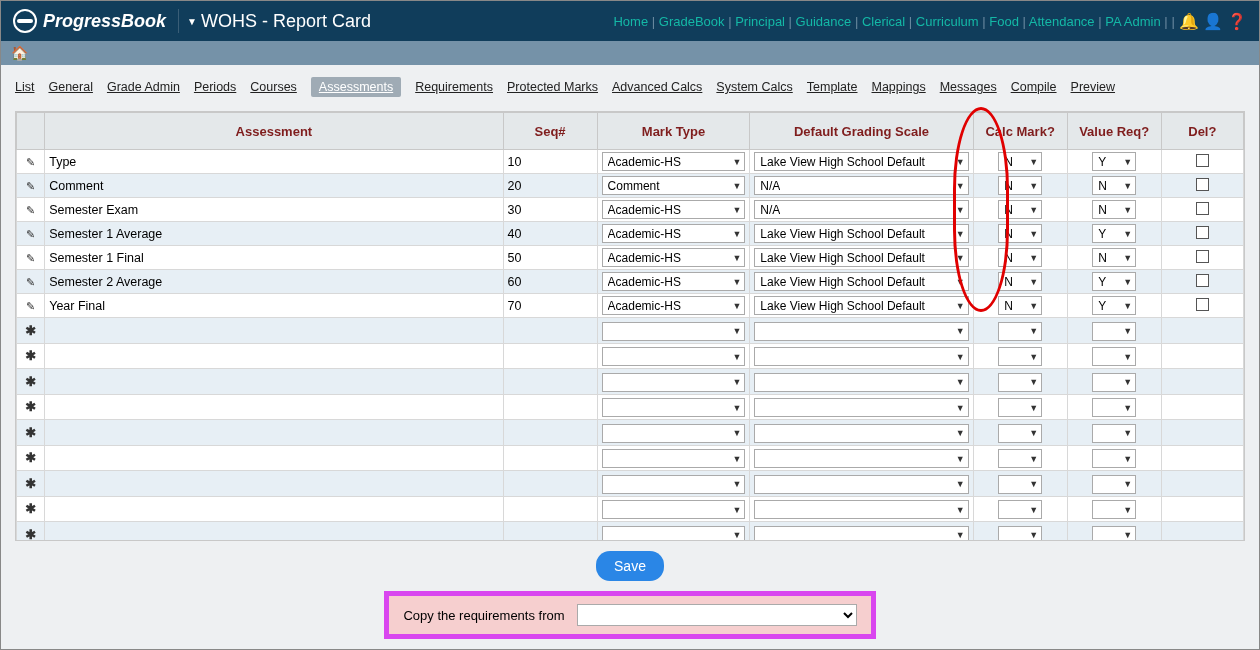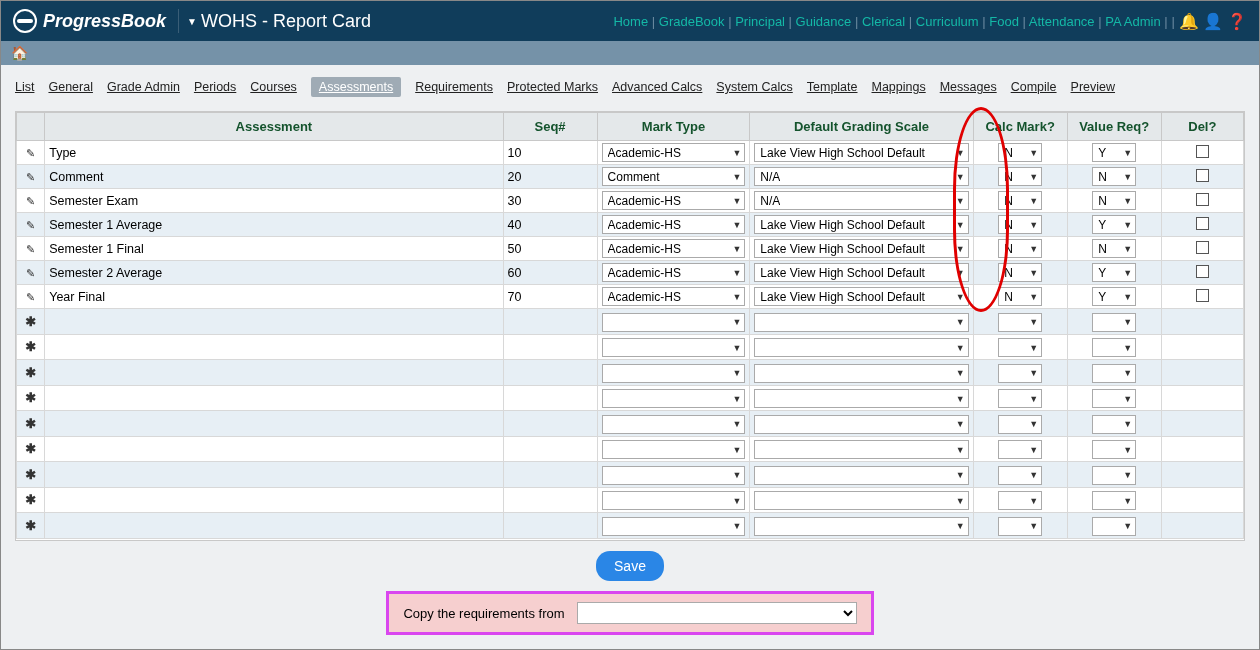--- a/index.html
+++ b/index.html
@@ -22,21 +22,21 @@
 
 .content-area { background: #eef0f2; padding: 0 14px 10px 14px; height: calc(650px - 40px - 24px); overflow: hidden; }
 
 .tabrow { display: flex; gap: 14px; padding: 12px 0 14px 0; font-size: 12.5px; align-items: center; }
 .tabrow a { color: #222; text-decoration: underline; cursor: pointer; }
 .tabrow a.active { background: #9fabb5; color: #fff; padding: 3px 8px; border-radius: 2px; text-decoration: underline; }
 
 .grid-wrap { background: #fff; border: 1px solid #c8c8c8; position: relative; height: 430px; display: flex; }
 .grid-scroll { flex: 1; overflow-y: scroll; overflow-x: hidden; }
 .grid { width: 100%; border-collapse: collapse; table-layout: fixed; }
-.grid th { background: #e4e8ea; color: #14532d; font-weight: bold; padding: 4px 6px; border: 1px solid #c8c8c8; font-size: 13px; height: 28px; }
+.grid th { background: #e4e8ea; color: #7f1d1d; font-weight: bold; padding: 4px 6px; border: 1px solid #c8c8c8; font-size: 13px; height: 37px; }
 .grid td { border: 1px solid #d8d8d8; padding: 2px 4px; height: 23px; font-size: 12.5px; vertical-align: middle; }
 .grid tbody tr:nth-child(odd) td { background: #fff; }
 .grid tbody tr:nth-child(even) td { background: #e7eff5; }
 
 .col-icon { width: 24px; text-align: center; }
 .col-assess { width: 390px; }
 .col-seq { width: 80px; }
 .col-mtype { width: 130px; }
 .col-dgs { width: 190px; }
 .col-cm { width: 80px; text-align: center; }
@@ -52,21 +52,21 @@
 .drop .ar { font-size: 9px; color: #333; margin-left: 3px; }
 
 .chk { width: 13px; height: 13px; border: 1px solid #555; background: #fff; display: inline-block; }
 
 .red-oval { position: absolute; border: 3px solid #e00000; border-radius: 50% / 40%; pointer-events: none; }
 
 .save-row { text-align: center; padding: 10px 0; }
 .save-btn { background: #2a86e6; color: #fff; border: none; padding: 7px 18px; border-radius: 14px; font-size: 14px; cursor: pointer; }
 
 .copy-row { display: flex; justify-content: center; }
-.copy-panel { background: #f6cfcf; border: 3px solid #d946ef; padding: 8px 14px; display: flex; align-items: center; gap: 12px; }
+.copy-panel { background: #f6cfcf; border: 5px solid #d946ef; padding: 8px 14px; display: flex; align-items: center; gap: 12px; }
 .copy-select { width: 280px; height: 22px; border: 1px solid #aaa; background: #fff; }
 </style>
 </head>
 <body>
 
 <div class="topbar">
   <div class="logo-wrap">
     <span class="logo-icon"></span>
     <span class="logo-text">ProgressBook</span>
   </div>

